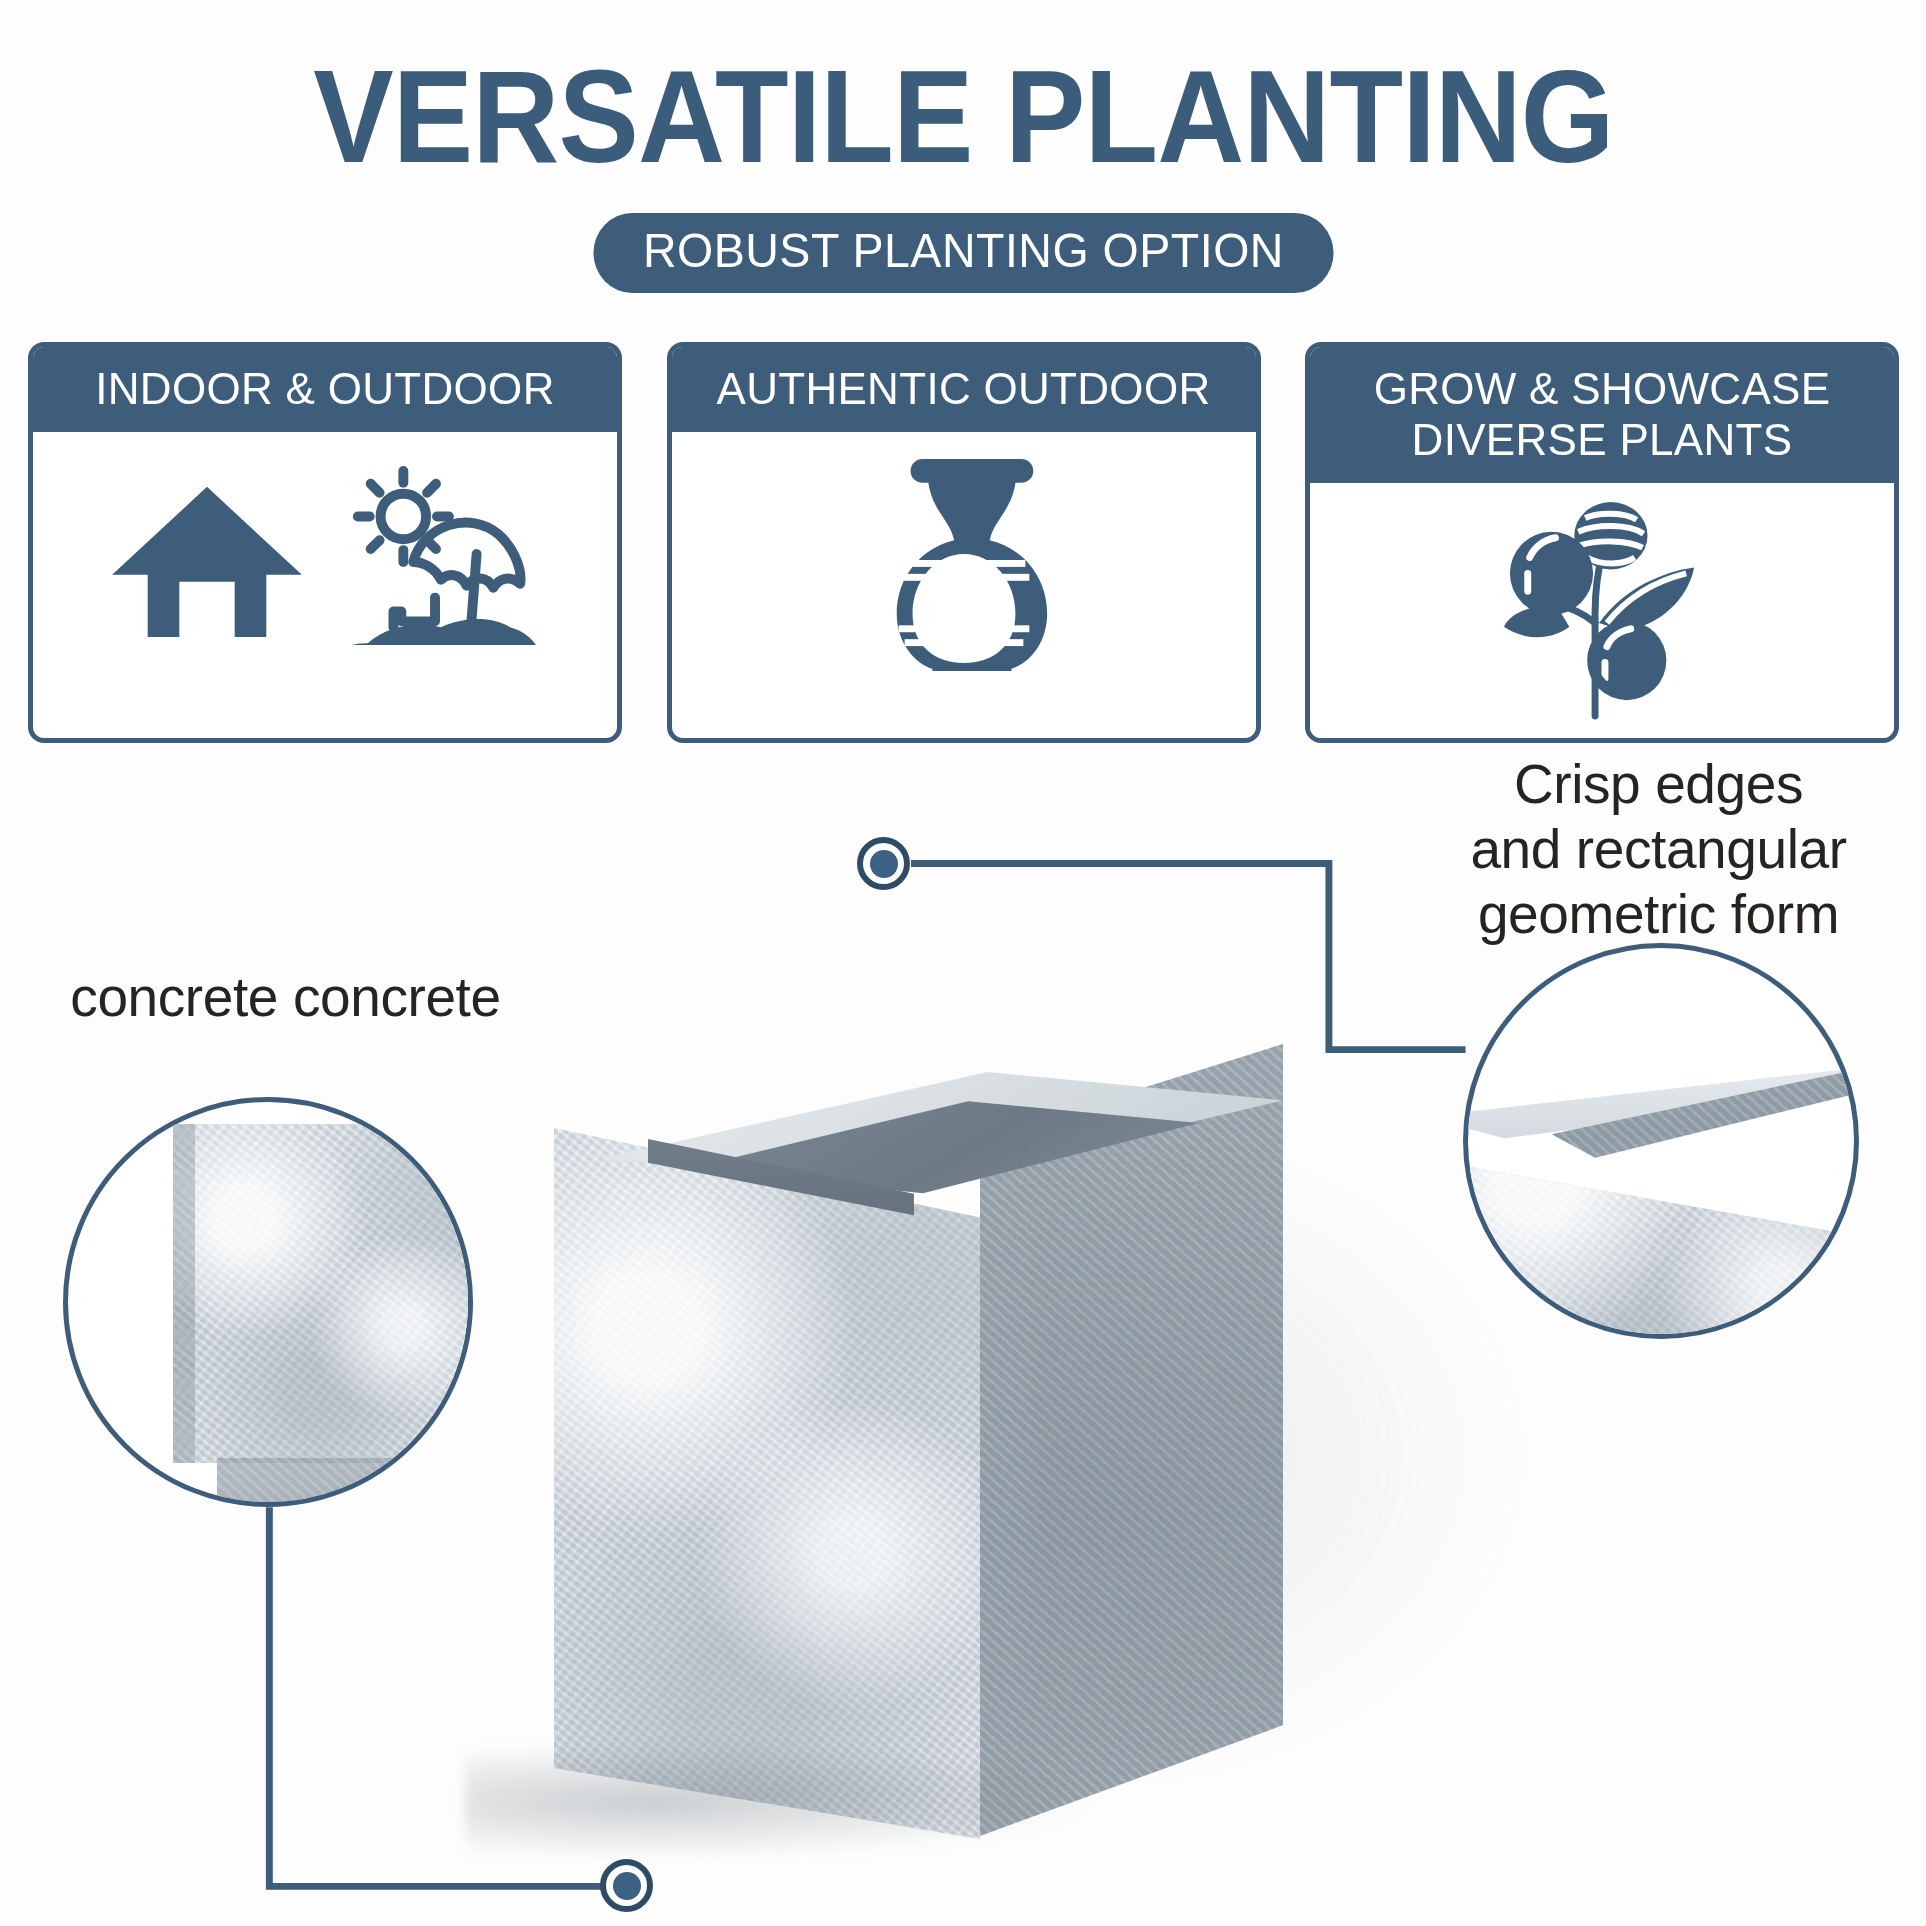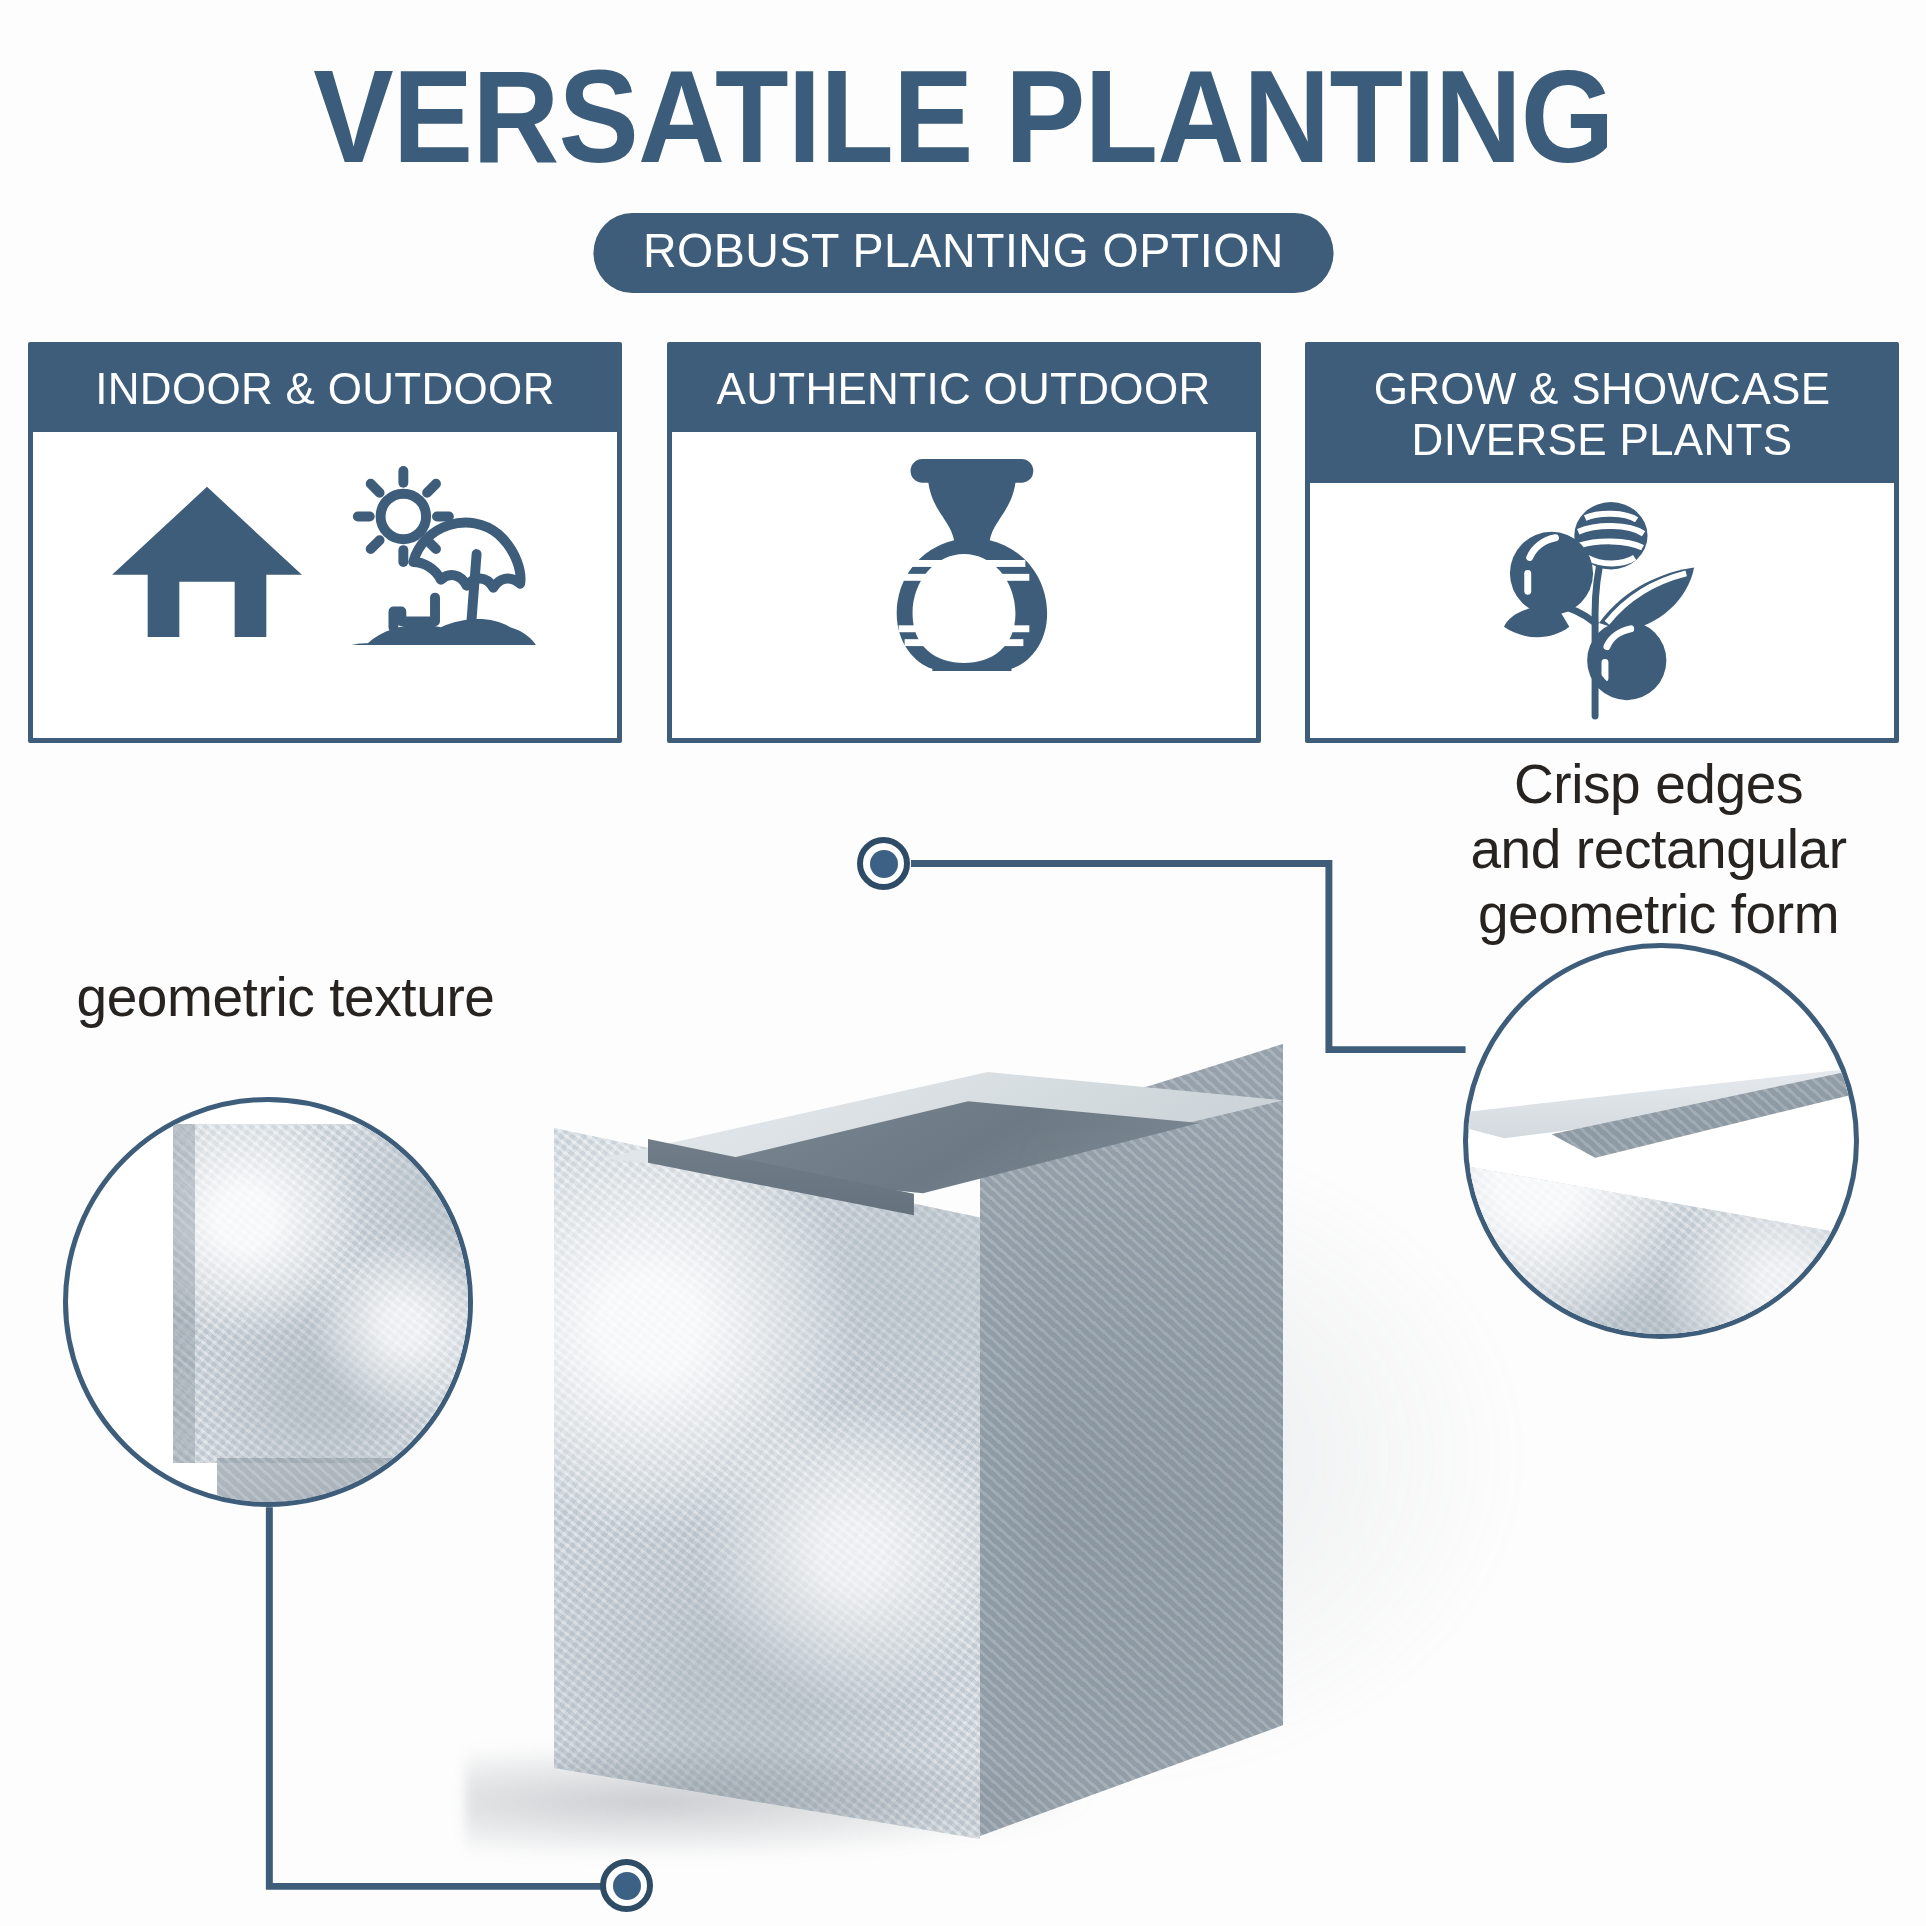--- a/index.html
+++ b/index.html
@@ -46,21 +46,21 @@
   .cards{
     position:absolute;top:342px;left:28px;
     width:1871px;
     display:flex;
     justify-content:space-between;
     gap:28px;
   }
   .card{
     width:594px;
     border:5px solid #3d5d7a;
-    border-radius:2px;
+    border-radius:16px;
     background:#ffffff;
     overflow:hidden;
     box-sizing:border-box;
   }
   .card-head{
     background:#3d5d7a;
     color:#ffffff;
     text-align:center;
     font-size:44px;
     line-height:1.16;
@@ -278,21 +278,21 @@
     </div>
   </div>
 
   <div class="callout-text" id="callout-right">
     <div>Crisp edges</div>
     <div>and rectangular</div>
     <div>geometric form</div>
   </div>
 
   <div class="callout-text" id="callout-left">
-    <div>geometric texture</div>
+    <div>concrete concrete</div>
   </div>
 
   <div id="planter">
     <div class="conc p-front"></div>
     <div class="conc-dark p-side"></div>
     <div class="p-toprim"></div>
     <div class="p-cavity"></div>
     <div class="p-innerwall"></div>
   </div>
   <div class="p-shadow"></div>

